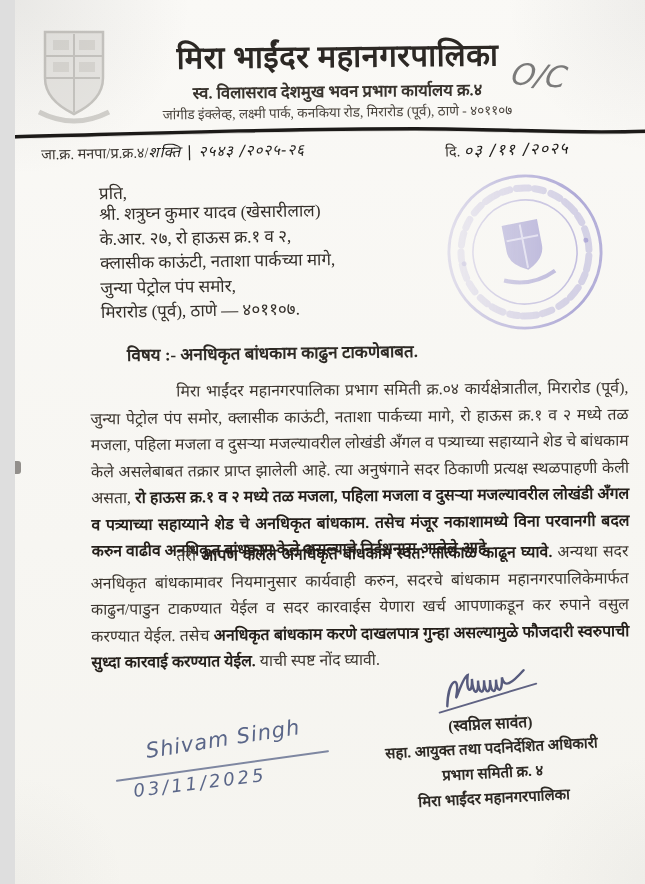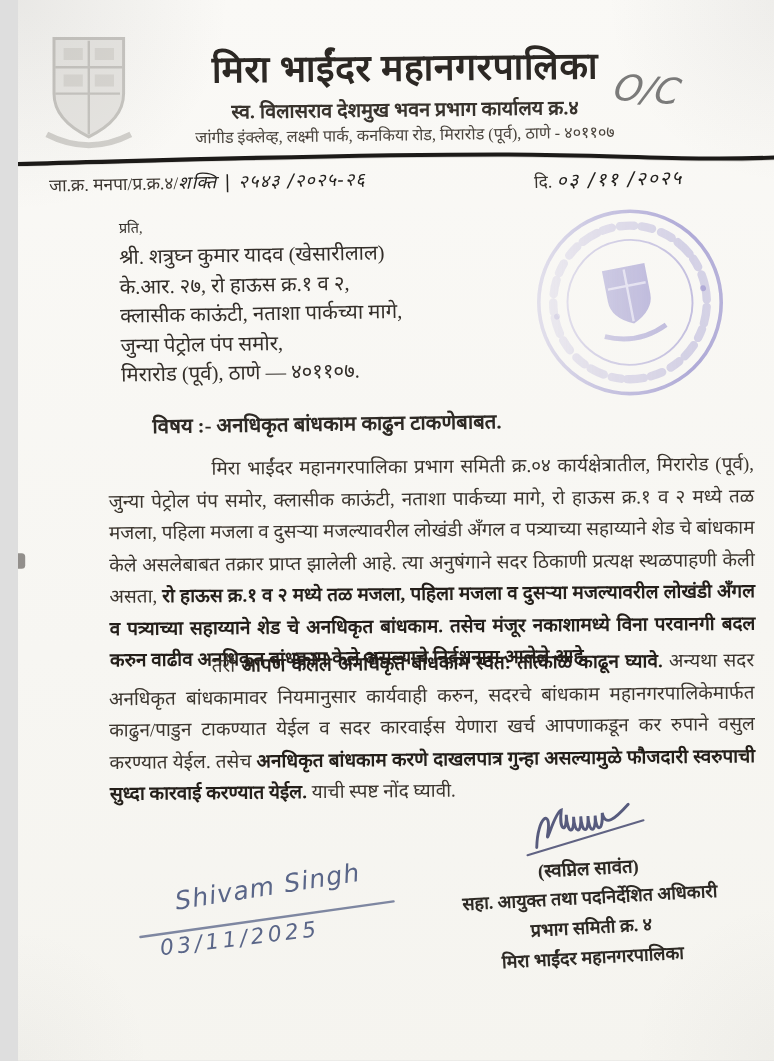--- a/index.html
+++ b/index.html
@@ -21,21 +21,21 @@
   .org-sub1  { top:79px; font-size:16.5px; font-weight:bold; color:#38332d; transform:rotate(-0.7deg); }
   .org-sub2  { top:103px; font-size:13.5px; color:#4a443d; transform:rotate(-0.8deg); }
   .oc-mark { left:497px; top:58px; font-size:30px; color:#5c5c5c; font-family:"DejaVu Sans",sans-serif; font-style:italic; transform:rotate(4deg) skewX(-8deg); opacity:0.8; }
   
   .ref-left { left:26px; top:141px; font-size:14.5px; transform:rotate(-1.1deg); color:#3a352f; white-space:nowrap; }
   .hand { font-family:"DejaVu Sans",sans-serif; font-style:italic; color:#23211e; }
   .ref-left .hand { font-size:15px; letter-spacing:1px; }
   .ref-right { left:430px; top:138px; font-size:14.5px; transform:rotate(-1.5deg); color:#3a352f; white-space:nowrap; }
   .ref-right .hand { font-size:16px; letter-spacing:1.5px; }
   
-  .salutation { left:84px; top:181px; font-size:12px; transform:rotate(-0.8deg); }
+  .salutation { left:84px; top:181px; font-size:17px; transform:rotate(-0.8deg); }
   .recipient { left:84px; top:203px; font-size:17px; line-height:24.5px; transform:rotate(-1deg); transform-origin:left top; color:#332e29; }
   
   .subject { left:112px; top:341px; font-size:17px; font-weight:bold; color:#2e2a25; transform:rotate(-0.8deg); }
   
   .para { left:76px; width:538px; font-size:15.8px; line-height:26.5px; text-align:justify; text-indent:86px; color:#3b352e; }
   .para b { color:#241f1a; }
   .para1 { top:377px; transform:rotate(-0.5deg); }
   .para2 { top:541px; transform:rotate(-0.6deg); }
   
   .ack-name { left:130px; top:727px; font-size:21px; font-family:"DejaVu Sans",sans-serif; font-style:italic; letter-spacing:1px; color:rgba(62,76,118,0.85); transform:rotate(-9deg); }

